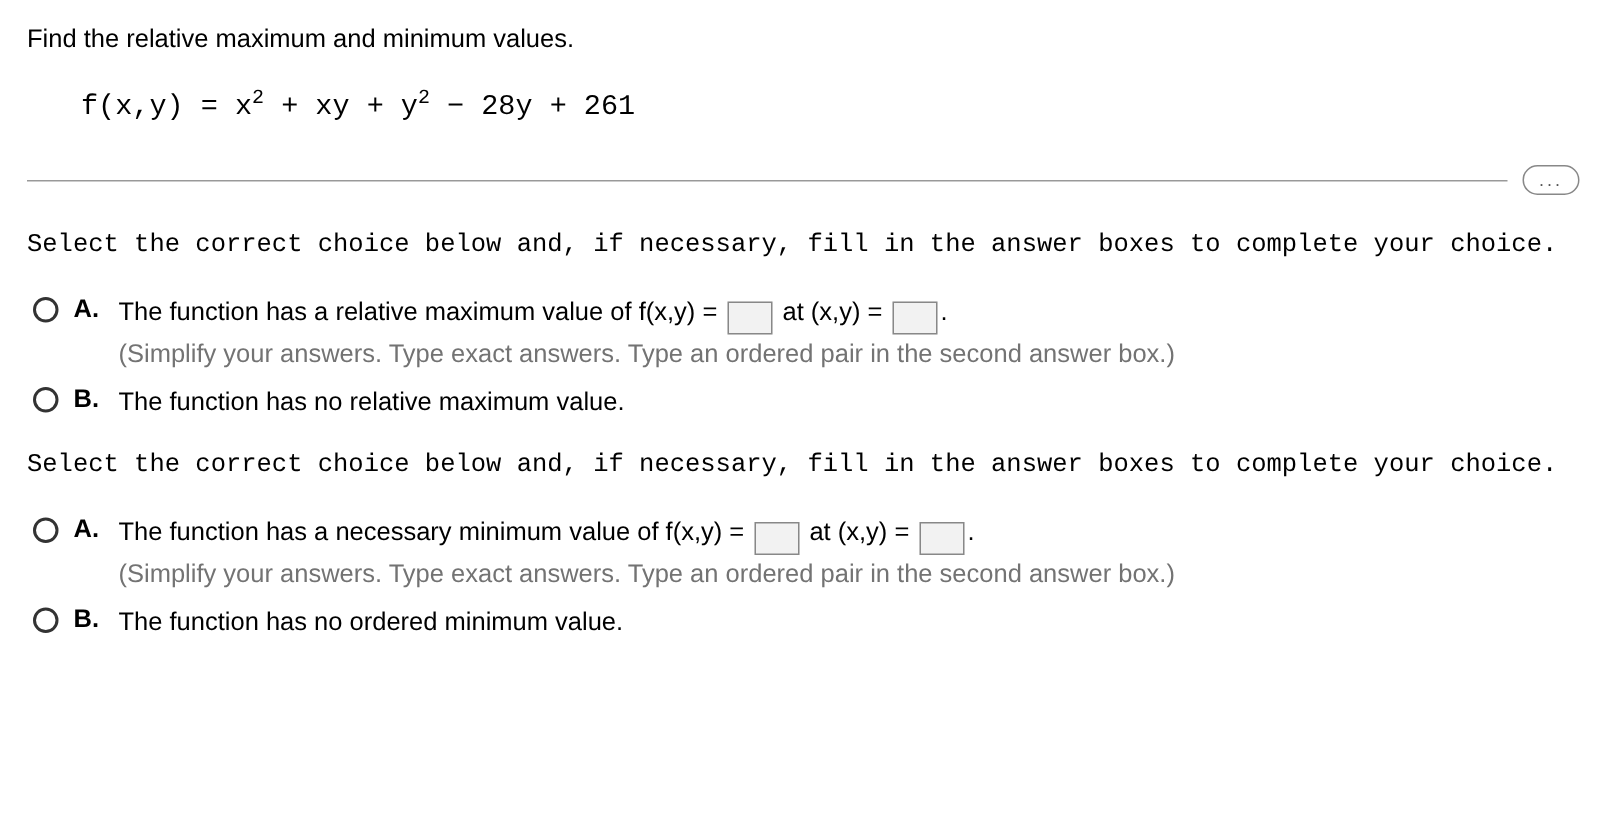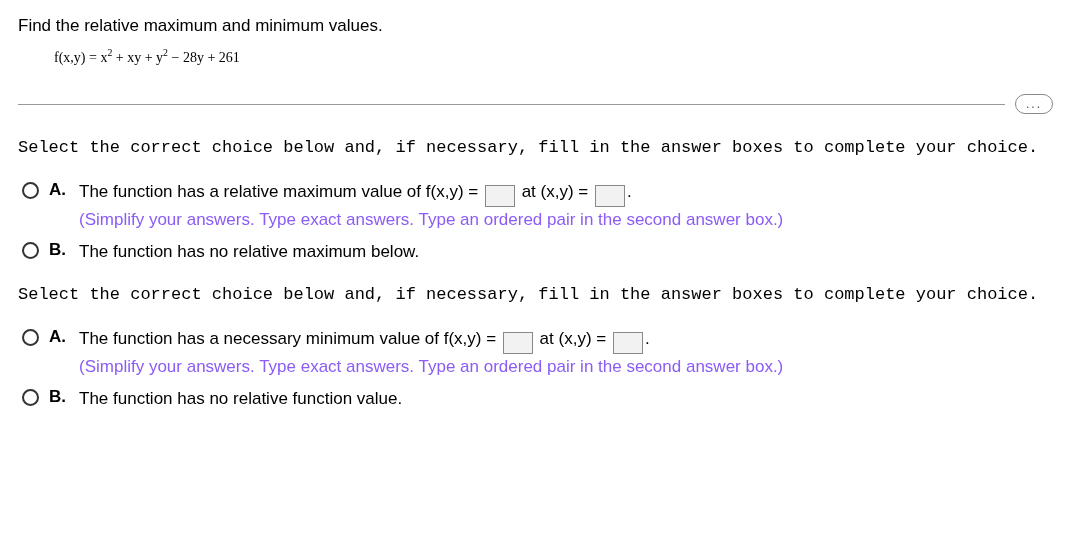--- a/index.html
+++ b/index.html
@@ -5,25 +5,25 @@
   * { box-sizing: border-box; }
   body {
     margin: 0;
     padding: 16px 18px;
     font-family: Arial, Helvetica, sans-serif;
     font-size: 17px;
     color: #000;
     background: #fff;
     width: 1071px;
   }
-  .prompt { margin-bottom: 14px; }
+  .prompt { margin-bottom: 24px; }
   .formula {
     margin: 0 0 28px 36px;
-    font-family: Liberation Serif, serif;
-    font-size: 14px;
+    font-family: Liberation Mono, monospace;
+    font-size: 19px;
   }
   .divider-row {
     display: flex;
     align-items: center;
     margin: 6px 0 24px 0;
   }
   .hr-line { flex: 1; height: 1px; background: #999; }
   .more-btn {
     border: 1px solid #888;
     border-radius: 12px;
@@ -61,21 +61,21 @@
   }
   .choice-body { flex: 1; line-height: 1.55; }
   .blank {
     display: inline-block;
     width: 30px; height: 22px;
     border: 1px solid #888;
     background: #f2f2f2;
     vertical-align: -3px;
     margin: 0 2px;
   }
-  .note { color: #8b5cf6; }
+  .note { color: #737373; }
   sup { font-size: 0.7em; vertical-align: super; line-height: 0; }
   .group2 { margin-top: 20px; }
 </style>
 </head>
 <body>
 
 <div class="prompt">Find the relative maximum and minimum values.</div>
 
 <div class="formula">f(x,y) = x<sup>2</sup> + xy + y<sup>2</sup> − 28y + 261</div>
 
@@ -91,31 +91,31 @@
   <div class="choice-label">A.</div>
   <div class="choice-body">
     <span>The function has a relative maximum value of f(x,y) = </span><input class="blank" style=""><span> at (x,y) = </span><input class="blank" style=""><span>.</span><br>
     <span class="note">(Simplify your answers. Type exact answers. Type an ordered pair in the second answer box.)</span>
   </div>
 </div>
 
 <div class="choice-row">
   <input type="radio" name="g1" class="radio" style="">
   <div class="choice-label">B.</div>
-  <div class="choice-body">The function has no relative maximum below.</div>
+  <div class="choice-body">The function has no relative maximum value.</div>
 </div>
 
 <div class="instruction group2">Select the correct choice below and, if necessary, fill in the answer boxes to complete your choice.</div>
 
 <div class="choice-row">
   <input type="radio" name="g2" class="radio" style="">
   <div class="choice-label">A.</div>
   <div class="choice-body">
     <span>The function has a necessary minimum value of f(x,y) = </span><input class="blank" style=""><span> at (x,y) = </span><input class="blank" style=""><span>.</span><br>
     <span class="note">(Simplify your answers. Type exact answers. Type an ordered pair in the second answer box.)</span>
   </div>
 </div>
 
 <div class="choice-row">
   <input type="radio" name="g2" class="radio" style="">
   <div class="choice-label">B.</div>
-  <div class="choice-body">The function has no relative function value.</div>
+  <div class="choice-body">The function has no ordered minimum value.</div>
 </div>
 
 </body></html>

